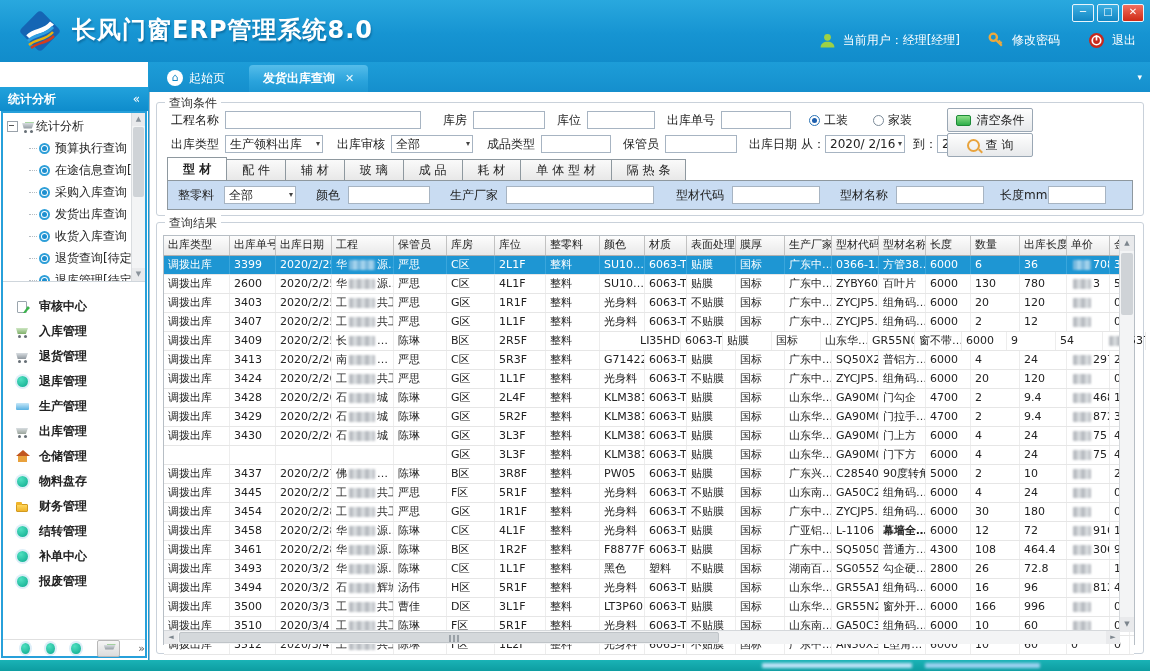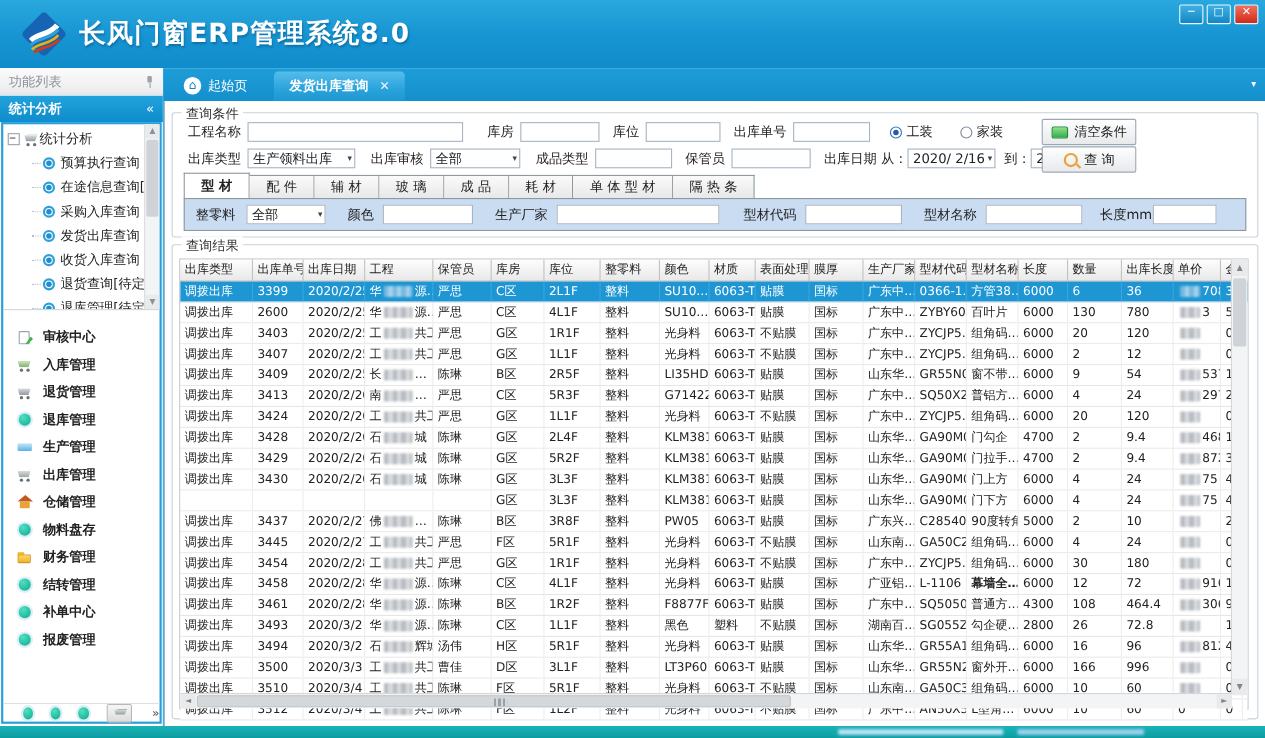--- a/index.html
+++ b/index.html
@@ -134,27 +134,43 @@
       <path d="M12 34 C20 26, 28 30, 37 20" stroke="#2f9fe0" stroke-width="3" fill="none"></path>
       <path d="M13 38 C21 31, 29 34, 37 25" stroke="#e8b10f" stroke-width="2.5" fill="none"></path>
       <path d="M15 41 C22 35, 30 37, 38 29" stroke="#d23c1e" stroke-width="2.5" fill="none"></path>
     </svg>
     <div class="app-title">长风门窗ERP管理系统8.0</div>
     <div class="winbtns">
       <span class="wb">─</span>
       <span class="wb">□</span>
       <span class="wb close">✕</span>
     </div>
+    <div class="userarea">
+      <svg class="uico" viewBox="0 0 16 16">
+        <circle cx="8" cy="5" r="3.2" fill="#9ed145"></circle>
+          <path d="M1.5 14.5c0-3.6 2.9-5.3 6.5-5.3s6.5 1.7 6.5 5.3z" fill="#9ed145"></path>
+      </svg>
+      <span>当前用户：经理[经理]</span>
+      <span class="sp"></span>
+      <svg class="uico" viewBox="0 0 16 16">
+        <circle cx="5" cy="5" r="3.4" fill="none" stroke="#eda93c" stroke-width="2.2"></circle>
+        <path d="M7.5 7.5 L13 13 M11 11 L13 9.5 M9.5 9.5 L11.5 8" stroke="#eda93c" stroke-width="2" fill="none"></path>
+      </svg>
+      <span>修改密码</span>
+      <span class="sp"></span>
+      <svg class="uico" viewBox="0 0 16 16">
+        <circle cx="8" cy="8" r="7" fill="#c7281c"></circle>
+          <circle cx="8" cy="8" r="4" fill="none" stroke="#fff" stroke-width="1.6"></circle>
+          <rect x="7.2" y="3" width="1.6" height="5" fill="#fff"></rect>
+      </svg>
+      <span>退出</span>
+    </div>
   </div>
 
   <div class="sidebar">
-    <div class="func-header">
-      <span>功能列表</span>
-      <span class="pin"></span>
-    </div>
     <div class="section-header">
       <span>统计分析</span>
       <span class="collapse">«</span>
     </div>
     <div class="side-box">
       <div class="tree-box">
         <div class="tree-inner" id="tree">
             <div class="trow">
               <span class="exp"></span>
               <span class="mi-ic ic-cart-return"></span>
@@ -476,21 +492,21 @@
             </div>
             <div class="trowr">
               <div class="tcell" style="width: 66px;">调拨出库</div>
               <div class="tcell" style="width: 46px;">3409</div>
               <div class="tcell" style="width: 56px;">2020/2/25</div>
               <div class="tcell" style="width: 62px;">长<span class="blur"></span>…</div>
               <div class="tcell" style="width: 53px;">陈琳</div>
               <div class="tcell" style="width: 48px;">B区</div>
               <div class="tcell" style="width: 51px;">2R5F</div>
               <div class="tcell" style="width: 54px;">整料</div>
-              <div class="tcell" style="width: 45px;">LI35HD</div>
+              <div class="tcell" style="width: 45px; margin-left: 36px;">LI35HD</div>
               <div class="tcell" style="width: 42px;">6063-T5</div>
               <div class="tcell" style="width: 49px;">贴膜</div>
               <div class="tcell" style="width: 49px;">国标</div>
               <div class="tcell" style="width: 47px;">山东华…</div>
               <div class="tcell" style="width: 47px;">GR55N02</div>
               <div class="tcell" style="width: 47px;">窗不带…</div>
               <div class="tcell" style="width: 45px;">6000</div>
               <div class="tcell" style="width: 49px;">9</div>
               <div class="tcell" style="width: 47px;">54</div>
               <div class="tcell" style="width: 43px;"><span class="blur narrow"></span>537</div>

